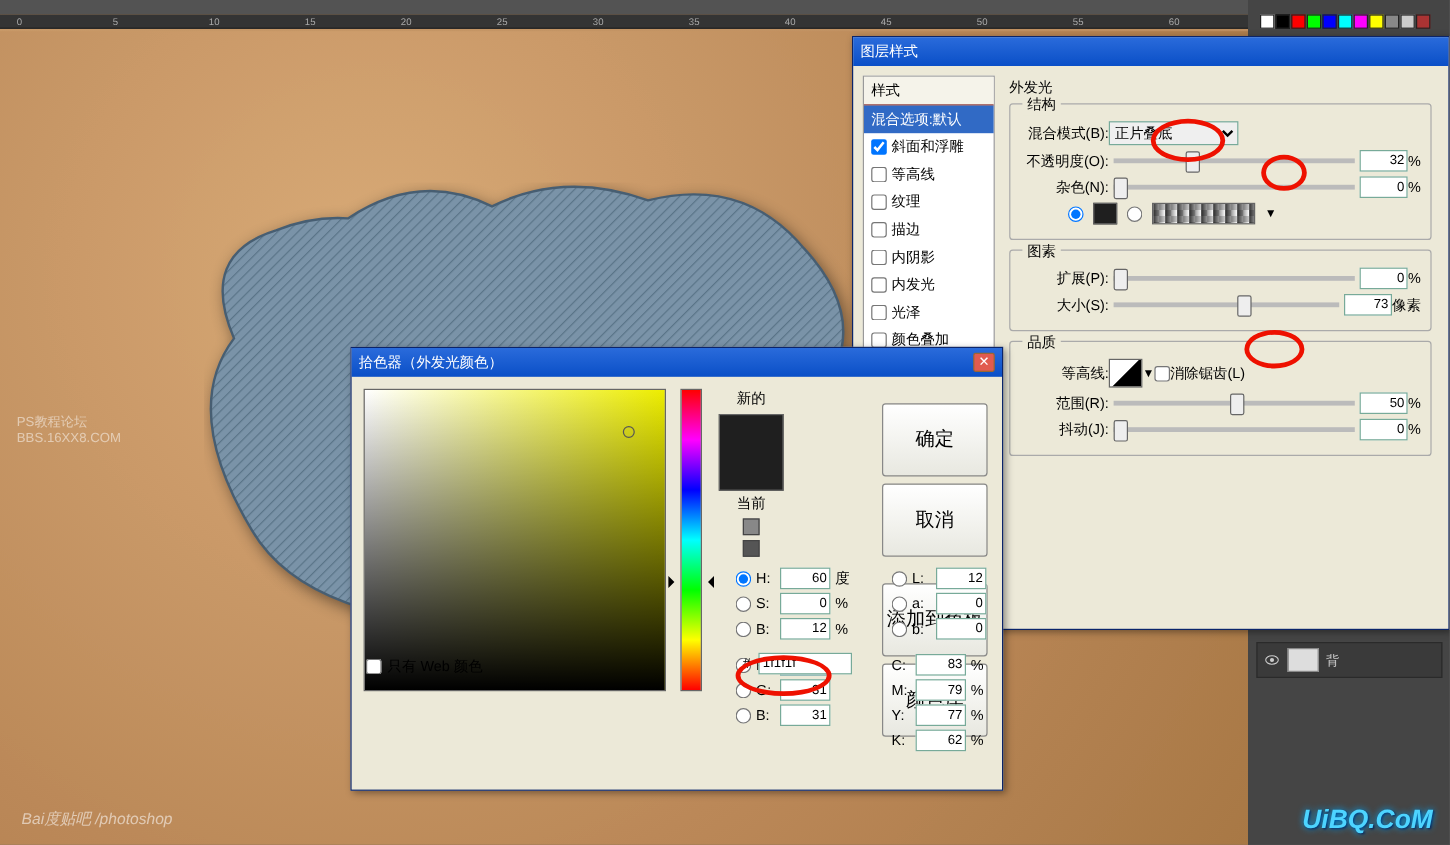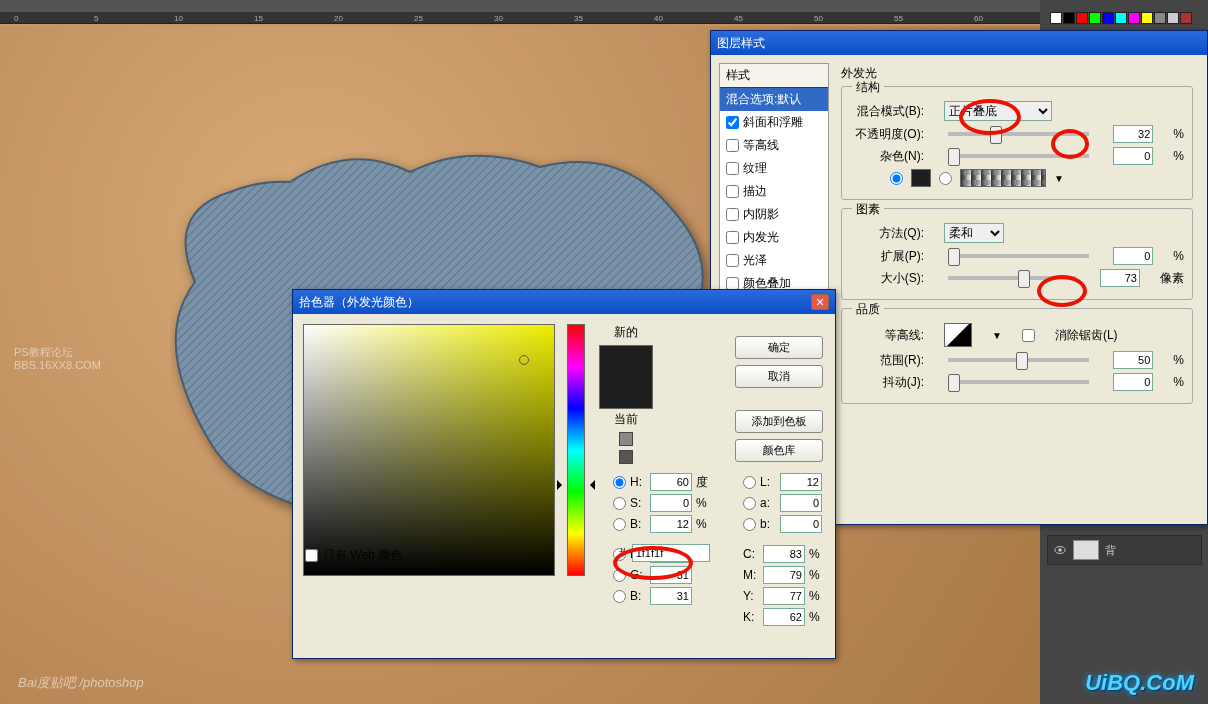--- a/index.html
+++ b/index.html
@@ -20,35 +20,35 @@
 .layers-mini { position:absolute; top:535px; right:6px; width:155px; height:30px; background:#3a3a3a; border:1px solid #2a2a2a; display:flex; align-items:center; gap:6px; padding:3px 5px; }
 .layers-mini .eye { width:14px; height:14px; }
 .layers-mini .thumb { width:26px; height:20px; background:#ddd; border:1px solid #888; }
 .layers-mini .lab { color:#ccc; font-size:11px; }
 
 
 .dialog { position:absolute; background:#ece9d8; border:1px solid #0a246a; box-shadow:2px 2px 6px rgba(0,0,0,.4); }
 .titlebar { height:24px; background:linear-gradient(#2a6bdb,#0a4fc7); color:#fff; font-size:12px; display:flex; align-items:center; padding:0 6px; justify-content:space-between; }
 .titlebar .close { width:18px; height:16px; background:#e15b4f; border:1px solid #963; color:#fff; font-size:11px; text-align:center; line-height:14px; border-radius:2px; cursor:pointer; }
 
-.btn { background:linear-gradient(#fff,#e8e8e0); border:1px solid #888; border-radius:3px; font-size:11px; padding:3px 0; text-align:center; cursor:pointer; width:88px; }
+.btn { background:linear-gradient(#fff,#e8e8e0); border:1px solid #888; border-radius:3px; font-size:16px; padding:19px 0; text-align:center; cursor:pointer; width:88px; }
 .btn-sm { width:82px; }
 
 
 #layerstyle { top:30px; left:710px; width:498px; height:495px; }
 #layerstyle .body { display:flex; padding:8px; gap:6px; }
 .styles-list { width:110px; border:1px solid #999; background:#fff; font-size:12px; }
 .styles-list .hdr { background:#f5f3ea; padding:3px 6px; border-bottom:1px solid #7f1d1d; }
 .styles-list .row { padding:3px 6px; display:flex; gap:4px; align-items:center; }
 .styles-list .row.selected { background:#316ac5; color:#fff; }
 
 .glow-panel { flex:1; padding:2px 6px; font-size:12px; }
 .group-box { border:1px solid #aaa; border-radius:3px; margin-bottom:8px; padding:10px 8px 8px; position:relative; }
 .group-box .legend { position:absolute; top:-8px; left:10px; background:#ece9d8; padding:0 4px; font-size:12px; }
-.form-row { display:flex; align-items:center; gap:20px; margin:4px 0; font-size:12px; }
+.form-row { display:flex; align-items:center; gap:0; margin:4px 0; font-size:12px; }
 .form-row label { width:74px; text-align:right; }
 .slider { flex:1; height:4px; background:#bbb; position:relative; margin:0 4px; }
 .slider::after { content:""; position:absolute; top:-6px; width:10px; height:16px; background:#eee; border:1px solid #666; border-radius:2px; }
 .slider.s-op::after { left:30%; }
 .slider.s-noise::after { left:0%; }
 .slider.s-spread::after { left:0%; }
 .slider.s-size::after { left:55%; }
 .slider.s-range::after { left:48%; }
 .slider.s-jitter::after { left:0%; }
 input.num { width:40px; height:18px; font-size:11px; border:1px solid #7a9; padding:1px 2px; text-align:right; }
@@ -233,24 +233,20 @@
           <span class="color-swatch" style="background:#1f1f1f"></span>
           <input type="radio" name="glc" style="">
           <span class="grad-preview checker"></span>
           <span style="font-size:10px">▼</span>
         </div>
       </div>
 
       <div class="group-box">
         <span class="legend">图素</span>
         <div class="form-row">
-          <label>方法(Q):</label>
-          <select class="combo" style="width:60px"><option>柔和</option></select>
-        </div>
-        <div class="form-row">
           <label>扩展(P):</label>
           <div class="slider s-spread"></div>
           <input class="num" value="0" style="">
           <span>%</span>
         </div>
         <div class="form-row">
           <label>大小(S):</label>
           <div class="slider s-size"></div>
           <input class="num" value="73" style="">
           <span>像素</span>

